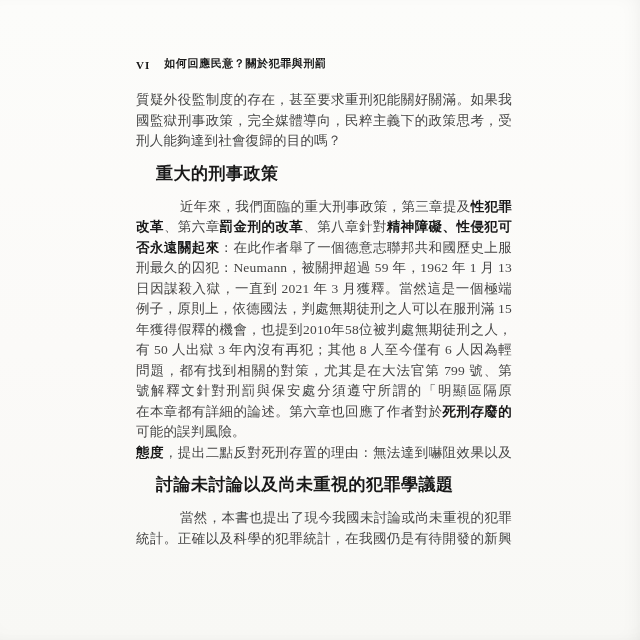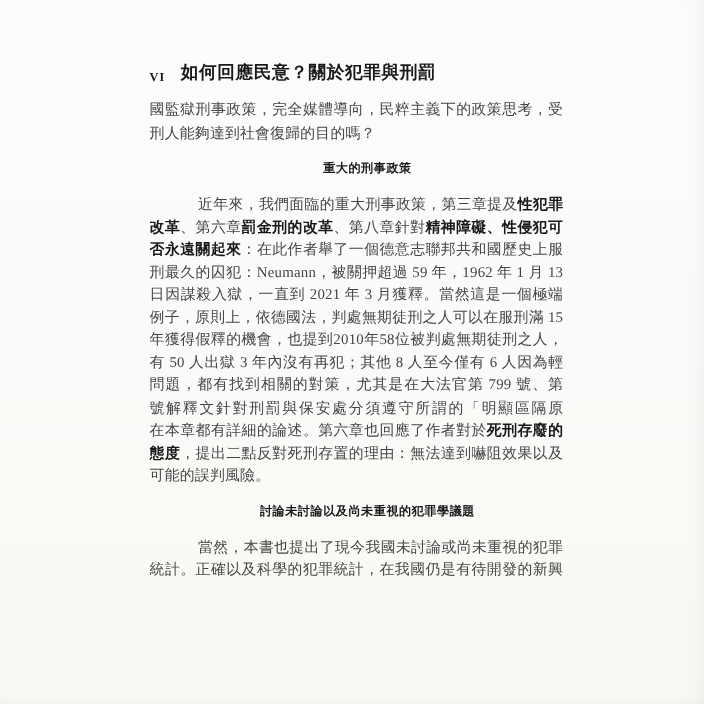--- a/index.html
+++ b/index.html
@@ -29,21 +29,21 @@
     font-weight: bold;
   }
   .running-header .pagenum {
     font-family: "Liberation Serif", "DejaVu Serif", serif;
     font-size: 11px;
     letter-spacing: 1px;
     margin-right: 14px;
   }
   .running-header .chapter {
     font-family: "Liberation Sans", "DejaVu Sans", sans-serif;
-    font-size: 16px;
+    font-size: 11px;
     letter-spacing: 0.6px;
   }
   .page-body {
     position: absolute;
     left: 136px;
     top: 90px;
     width: 376px;
     color: var(--ink);
     font-size: 13.5px;
   }
@@ -68,58 +68,58 @@
     color: var(--ink);
   }
   .seg.bold {
     font-family: "Liberation Sans", "DejaVu Sans", sans-serif;
     font-weight: bold;
     color: var(--ink-strong);
   }
   .heading {
     font-family: "Liberation Sans", "DejaVu Sans", sans-serif;
     font-weight: bold;
-    font-size: 11px;
+    font-size: 17px;
     line-height: 20px;
     color: var(--ink-strong);
     margin: 12px 0 13px 20px;
     letter-spacing: 0.5px;
-    text-align: center;
   }
 </style>
 </head>
 <body>
 
 <div class="photo">
 
   <div class="running-header">
     <span class="pagenum">VI</span>
     <span class="chapter">如何回應民意？關於犯罪與刑罰</span>
   </div>
 
   <div class="page-body">
       <div class="para">
+        <div class="line"><span class="seg">質疑外役監制度的存在，甚至要求重刑犯能關好關滿。如果我</span></div>
         <div class="line"><span class="seg">國監獄刑事政策，完全媒體導向，民粹主義下的政策思考，受</span></div>
         <div class="line last"><span class="seg">刑人能夠達到社會復歸的目的嗎？</span></div>
       </div>
       <div class="heading">重大的刑事政策</div>
       <div class="para">
         <div class="line indent"><span class="seg">近年來，我們面臨的重大刑事政策，第三章提及</span><span class="seg bold">性犯罪的</span></div>
         <div class="line"><span class="seg bold">改革</span><span class="seg">、第六章</span><span class="seg bold">罰金刑的改革</span><span class="seg">、第八章針對</span><span class="seg bold">精神障礙、性侵犯可</span></div>
         <div class="line"><span class="seg bold">否永遠關起來</span><span class="seg">：在此作者舉了一個德意志聯邦共和國歷史上服</span></div>
         <div class="line"><span class="seg">刑最久的囚犯：Neumann，被關押超過 59 年，1962 年 1 月 13</span></div>
         <div class="line"><span class="seg">日因謀殺入獄，一直到 2021 年 3 月獲釋。當然這是一個極端的</span></div>
         <div class="line"><span class="seg">例子，原則上，依德國法，判處無期徒刑之人可以在服刑滿 15</span></div>
         <div class="line"><span class="seg">年獲得假釋的機會，也提到2010年58位被判處無期徒刑之人，</span></div>
         <div class="line"><span class="seg">有 50 人出獄 3 年內沒有再犯；其他 8 人至今僅有 6 人因為輕罪</span></div>
         <div class="line"><span class="seg">問題，都有找到相關的對策，尤其是在大法官第 799 號、第 812</span></div>
         <div class="line"><span class="seg">號解釋文針對刑罰與保安處分須遵守所謂的「明顯區隔原則」，</span></div>
         <div class="line"><span class="seg">在本章都有詳細的論述。第六章也回應了作者對於</span><span class="seg bold">死刑存廢的</span></div>
+        <div class="line last"><span class="seg">可能的誤判風險。</span></div>
         <div class="line"><span class="seg bold">態度</span><span class="seg">，提出二點反對死刑存置的理由：無法達到嚇阻效果以及</span></div>
-        <div class="line last"><span class="seg">可能的誤判風險。</span></div>
       </div>
       <div class="heading">討論未討論以及尚未重視的犯罪學議題</div>
       <div class="para">
         <div class="line indent"><span class="seg">當然，本書也提出了現今我國未討論或尚未重視的犯罪學</span></div>
         <div class="line"><span class="seg">統計。正確以及科學的犯罪統計，在我國仍是有待開發的新興</span></div>
       </div>
     </div>
 
 </div>
 

